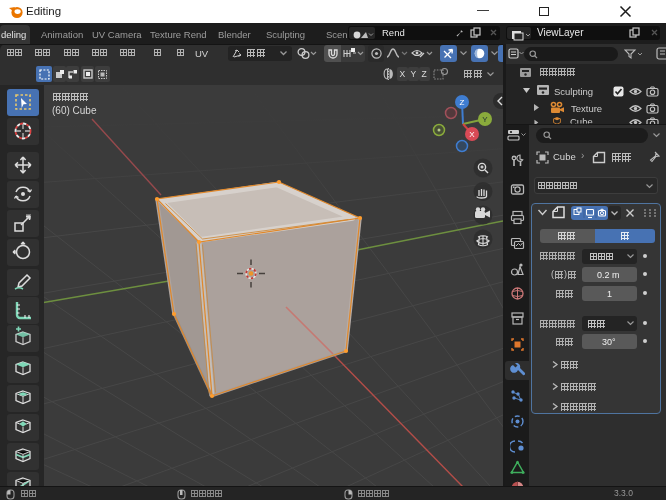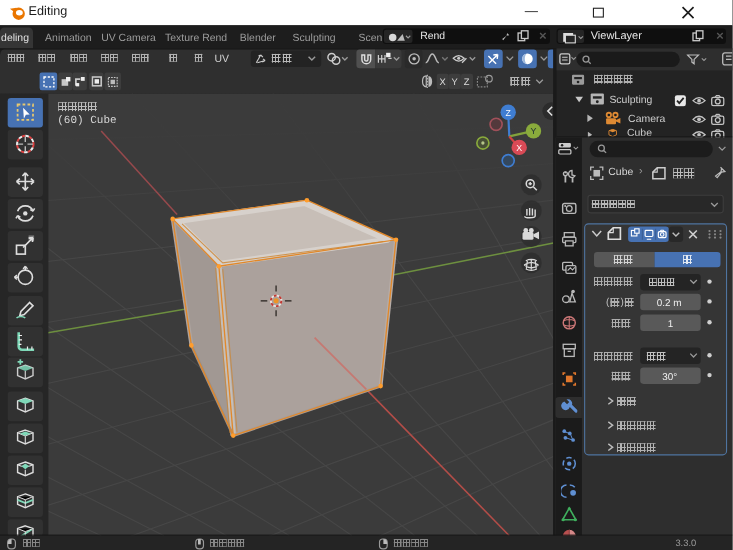--- a/index.html
+++ b/index.html
@@ -292,21 +292,21 @@
       </g>
       <circle cx="501" cy="101" r="8" fill="#2c2c2c"></circle>
       <path d="M502 97 l-4 4 4 4" stroke="#ddd" stroke-width="1.4" fill="none"></path>
     </svg>
 <div style="position:absolute;left:53px;top:93px;color:#d6d6d6;display:flex;gap:1px;">
       <i class="k" style="width:8px;height:8px"></i>
       <i class="k" style="width:8px;height:8px"></i>
       <i class="k" style="width:8px;height:8px"></i>
       <i class="k" style="width:8px;height:8px"></i>
     </div>
-<div style="position:absolute;left:52px;top:105px;font-size:10px;line-height:12px;color:#d6d6d6;white-space:nowrap;font-family:Liberation Mono, monospace;">(60) Cube</div>
+<div style="position:absolute;left:52px;top:105px;font-size:10px;line-height:12px;color:#d6d6d6;white-space:nowrap;">(60) Cube</div>
 <div style="position:absolute;left:0px;top:85px;width:44px;height:402px;background:#262626"></div>
 <div style="position:absolute;left:7px;top:89px;width:32px;height:27px;background:#4772b3;border-radius:3px;overflow:hidden"></div>
 <svg style="position:absolute;left:11px;top:90px" width="24" height="24" viewBox="0 0 24 24">
       <rect x="5" y="5" width="14" height="14" fill="none" stroke="#e8c86e" stroke-width="1.6" stroke-dasharray="2.5 2"></rect>
       <path d="M10 8 l6 6 -3.5 0.3 -1.8 3.7z" fill="#fff"></path>
     </svg>
 <div style="position:absolute;left:7px;top:118px;width:32px;height:27px;background:#313131;border-radius:3px;overflow:hidden"></div>
 <svg style="position:absolute;left:11px;top:119px" width="24" height="24" viewBox="0 0 24 24">
       <circle cx="12" cy="12" r="7.5" fill="none" stroke="#d44" stroke-width="1.8" stroke-dasharray="3.2 3.2"></circle>
       <circle cx="12" cy="12" r="7.5" fill="none" stroke="#eee" stroke-width="1.8" stroke-dasharray="3.2 3.2" stroke-dashoffset="3.2"></circle>
@@ -439,21 +439,21 @@
       <path d="M2 1 l5 3.5 -5 3.5z" fill="#b5b5b5"></path>
     </svg>
 <svg style="position:absolute;left:549px;top:101px" width="16" height="13" viewBox="0 0 16 13">
       <circle cx="4.5" cy="3.5" r="2.8" fill="#de8a33"></circle>
       <circle cx="10.5" cy="3.5" r="2.8" fill="#de8a33"></circle>
       <circle cx="4.5" cy="3.5" r="1.2" fill="#1d1d1d"></circle>
       <circle cx="10.5" cy="3.5" r="1.2" fill="#1d1d1d"></circle>
       <rect x="2" y="6.5" width="9" height="5.5" rx="1" fill="#de8a33"></rect>
       <path d="M11 8 l4-1.8 v5 l-4-1.8z" fill="#de8a33"></path>
     </svg>
-<div style="position:absolute;left:571px;top:103px;font-size:9.5px;line-height:11.5px;color:#cdcdcd;white-space:nowrap;">Camera</div>
+<div style="position:absolute;left:571px;top:103px;font-size:9.5px;line-height:11.5px;color:#cdcdcd;white-space:nowrap;">Texture</div>
 <svg style="position:absolute;left:629px;top:103px" width="13" height="11" viewBox="0 0 13 11">
       <path d="M1 5.5 q5.5-5.5 11 0 q-5.5 5.5 -11 0z" fill="none" stroke="#c2c2c2" stroke-width="1.2"></path>
       <circle cx="6.5" cy="5.5" r="1.7" fill="#c2c2c2"></circle>
     </svg>
 <svg style="position:absolute;left:646px;top:103px" width="13" height="11" viewBox="0 0 13 11">
       <rect x="1" y="2.5" width="11" height="7.5" rx="1.5" fill="none" stroke="#c2c2c2" stroke-width="1.2"></rect>
       <circle cx="6.5" cy="6.2" r="2.2" fill="none" stroke="#c2c2c2" stroke-width="1.2"></circle>
       <path d="M4 2.5 l1.3-1.5 h2.4 l1.3 1.5" fill="none" stroke="#c2c2c2" stroke-width="1.1"></path>
     </svg>
 <svg style="position:absolute;left:532px;top:119px" width="8" height="7" viewBox="0 0 8 9">

